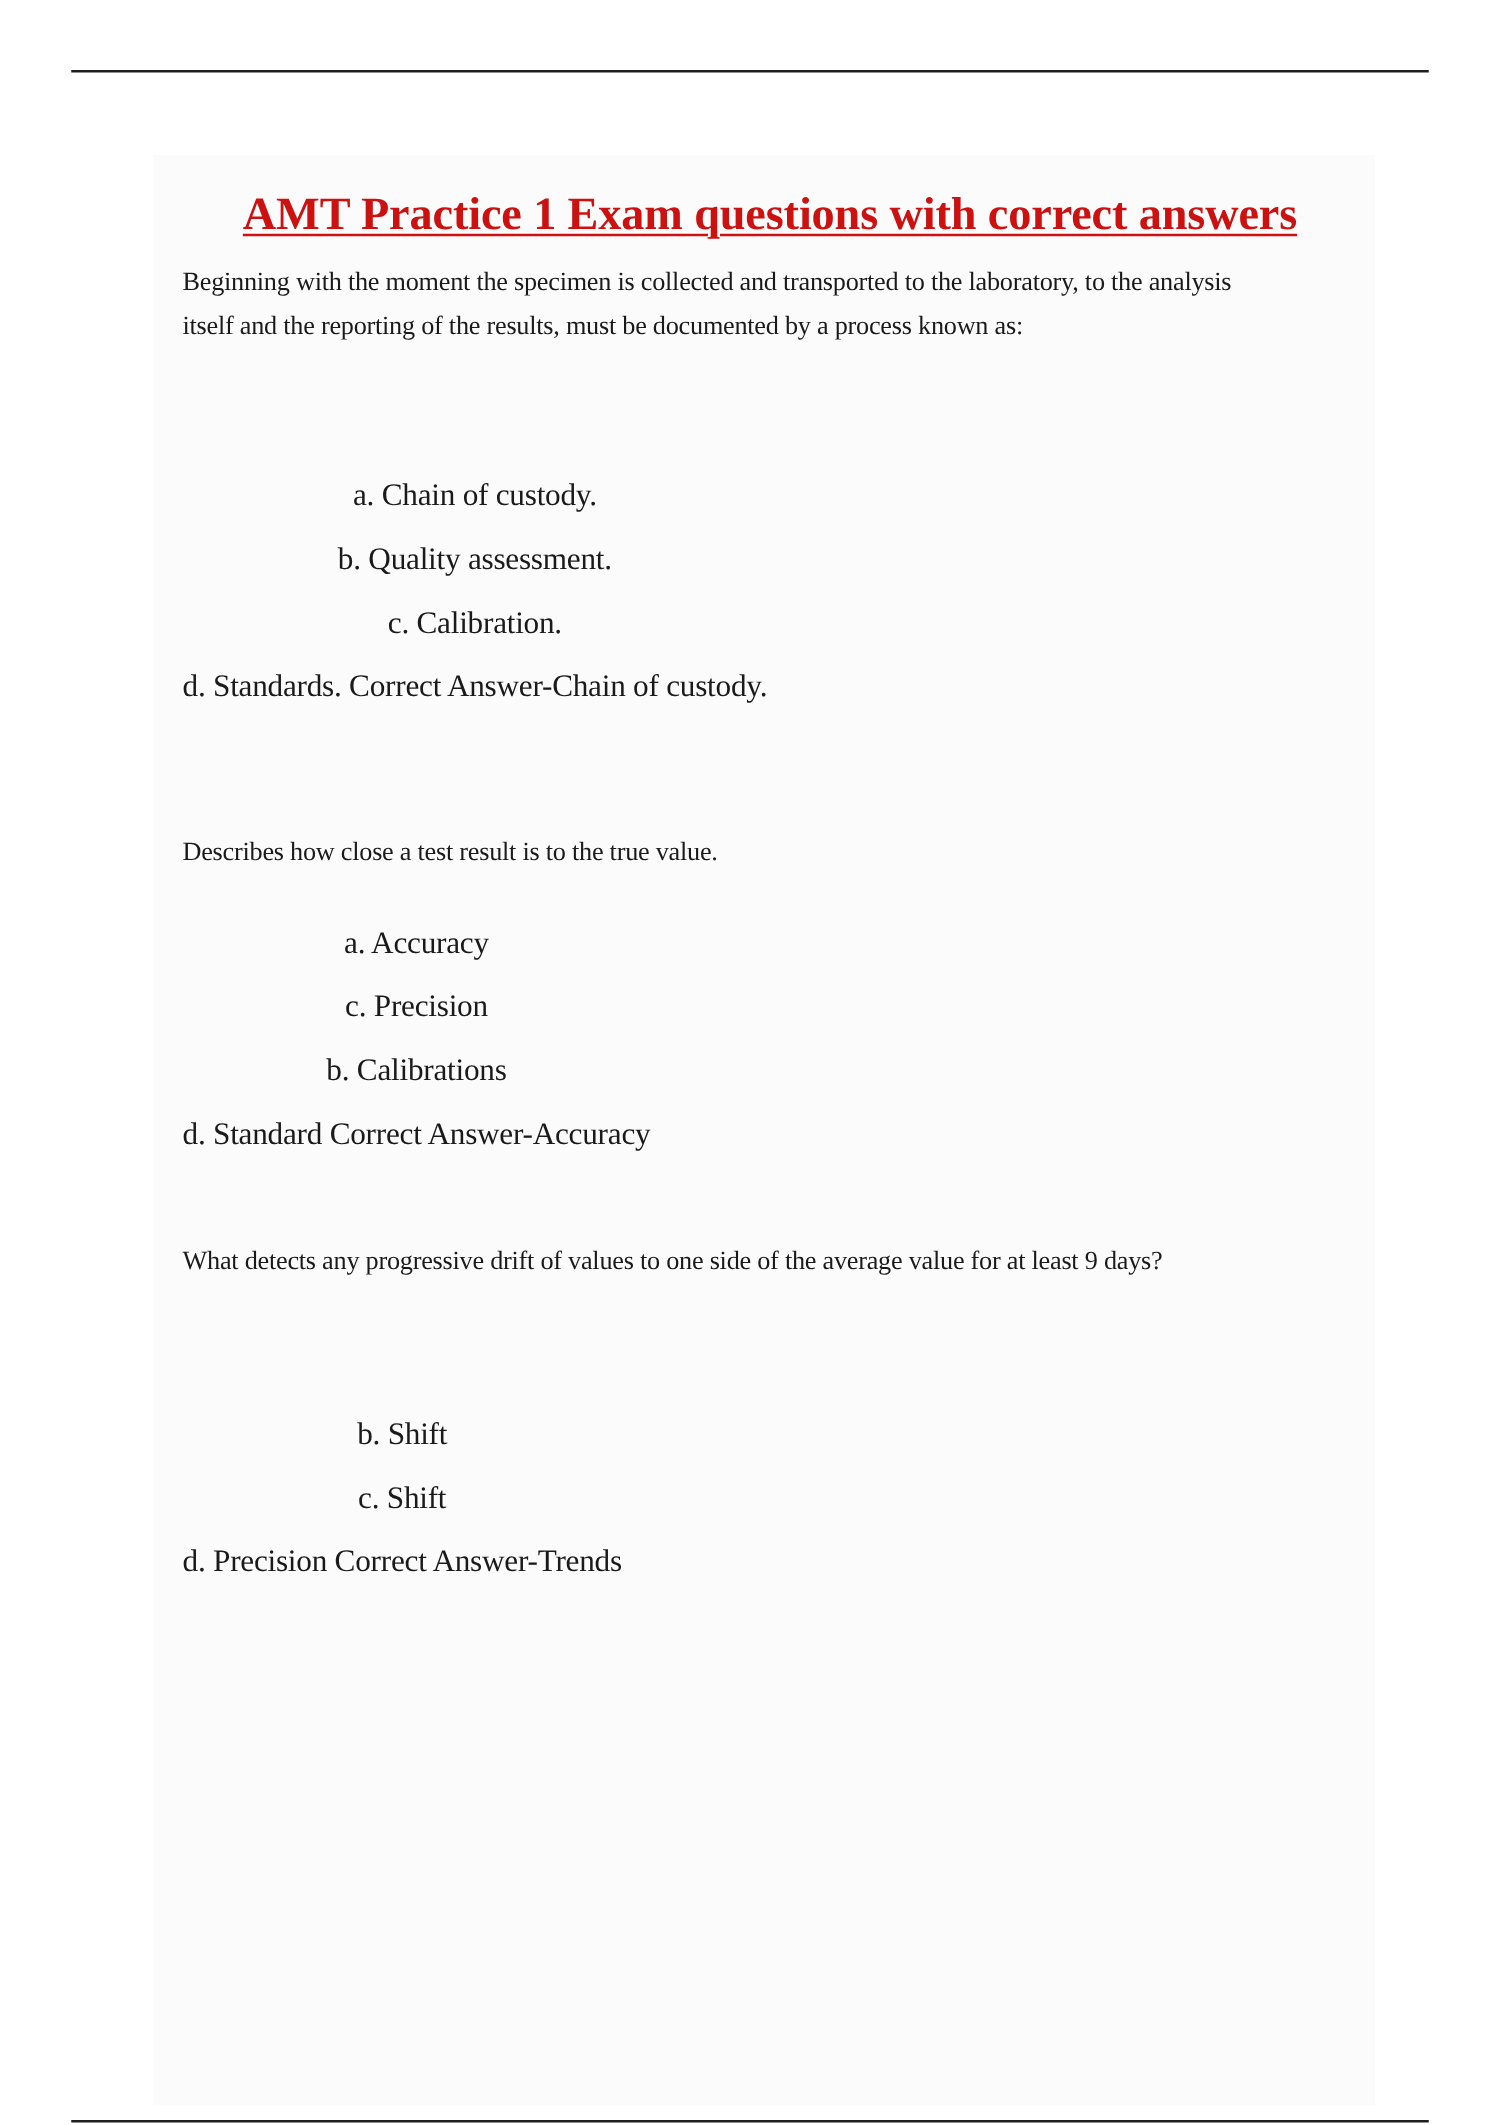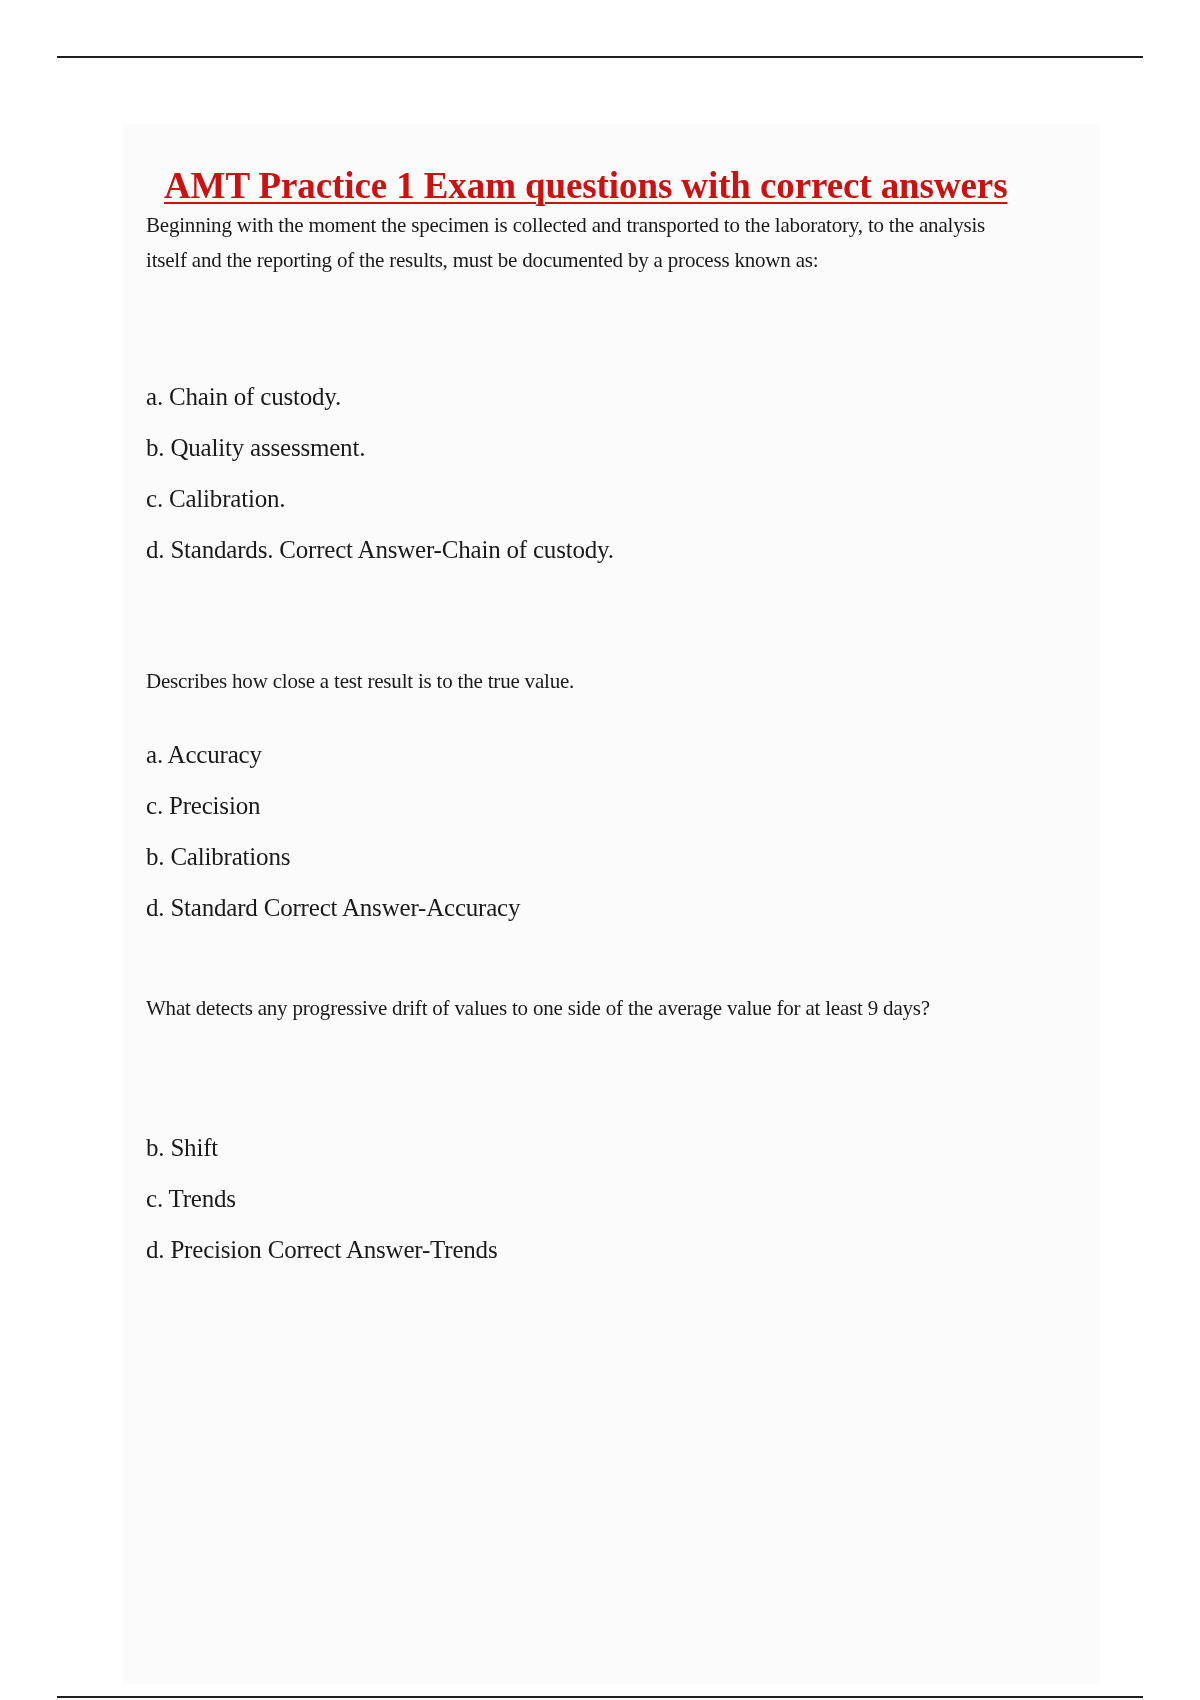--- a/index.html
+++ b/index.html
@@ -34,30 +34,31 @@
       background: #fcfbfc;
     }
 
     .doc {
       position: absolute;
       left: 146px;
       top: 146px;
       width: 940px;
     }
     .title {
-      margin: 18px;
+      margin: 4px;
       font-weight: bold;
       font-size: 37px;
       line-height: 44px;
       color: #cc1111;
       text-decoration: underline;
       text-decoration-thickness: 2px;
       text-underline-offset: 4px;
       letter-spacing: -0.1px;
       white-space: nowrap;
+      text-align: center;
     }
     .question {
       font-size: 21px;
       line-height: 35px;
       margin: 0;
       letter-spacing: -0.2px;
     }
     .option {
       font-size: 25px;
       line-height: 35px;
@@ -65,20 +66,21 @@
       letter-spacing: -0.2px;
     }
     .q-block {
       position: absolute;
       left: 0;
       width: 940px;
     }
     .options {
       position: absolute;
       left: 0;
+      text-align: center;
     }
     .options .option {
       height: 51px;
     }
   </style>
 </head>
 <body>
 
 <div class="rule top"></div>
 
@@ -105,18 +107,18 @@
     <p class="option">c. Precision</p>
     <p class="option">b. Calibrations</p>
     <p class="option">d. Standard Correct Answer-Accuracy</p>
   </div>
 
   <div class="q-block" style="top:845px;">
     <p class="question" style="width:930px;">What detects any progressive drift of values to one side of the average value for at least 9 days?</p>
   </div>
   <div class="options" style="top:984px;">
     <p class="option">b. Shift</p>
-    <p class="option">c. Trends</p>
+    <p class="option">c. Shift</p>
     <p class="option">d. Precision Correct Answer-Trends</p>
   </div>
 </div>
 
 <div class="rule bottom"></div>
 
 </body></html>

